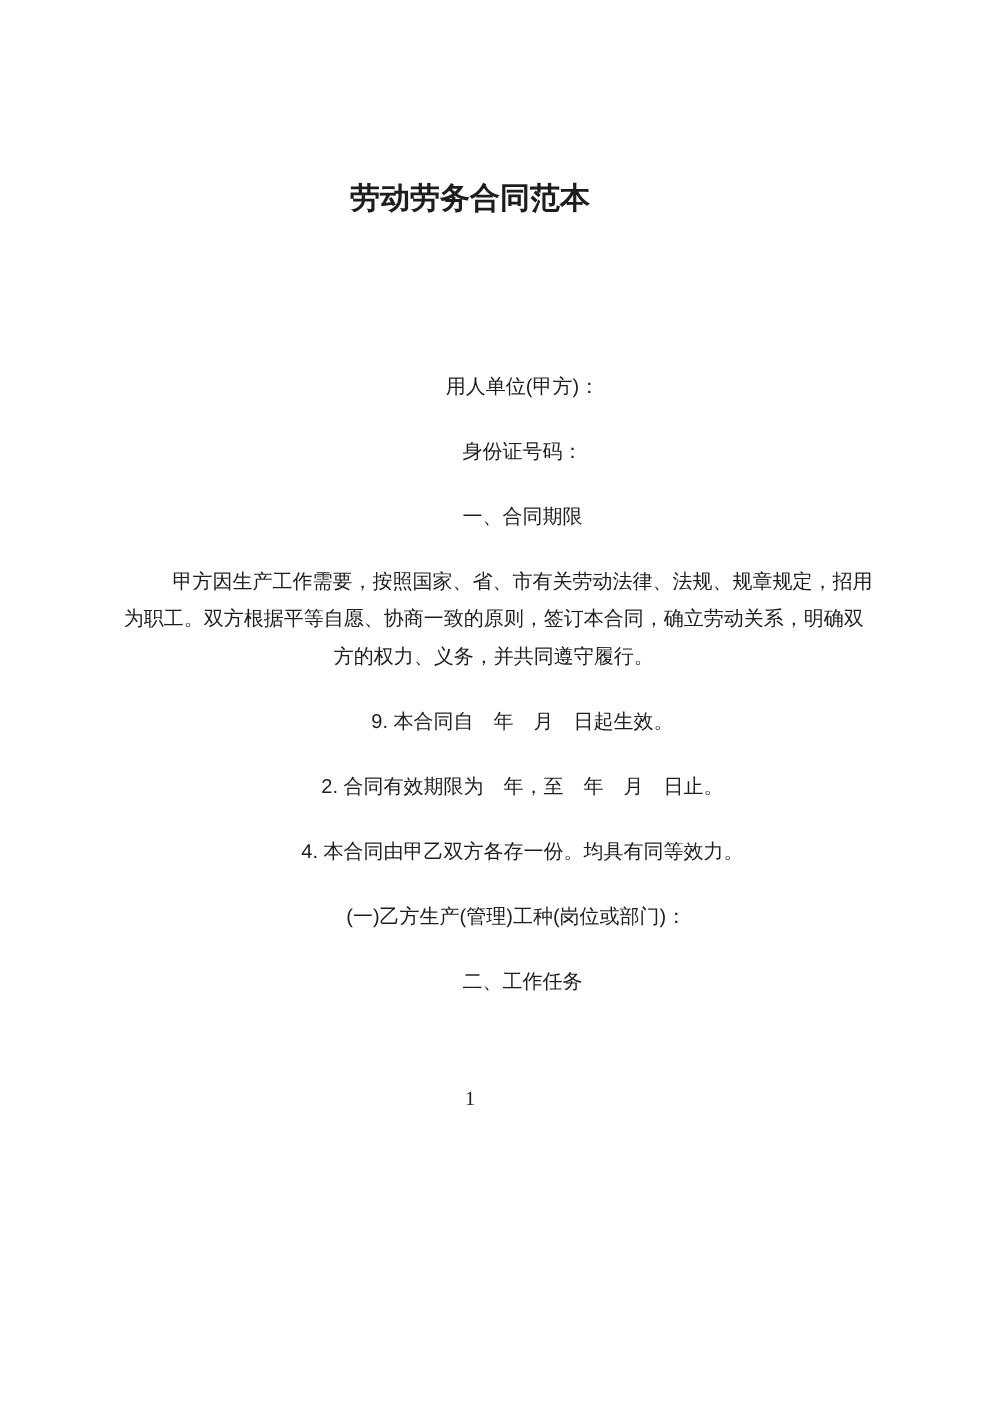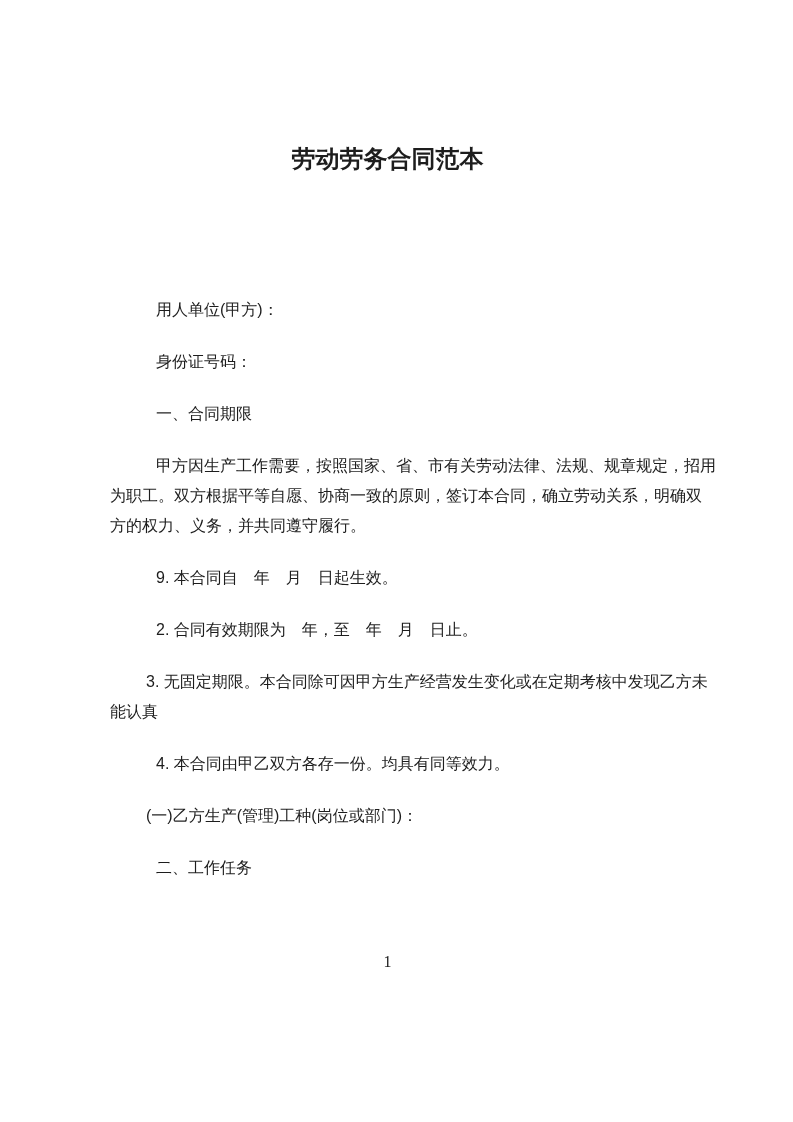--- a/index.html
+++ b/index.html
@@ -6,41 +6,42 @@
     margin: 0;
     padding: 0;
     background: #ffffff;
   }
   .page {
     position: relative;
     width: 755px;
     height: 1122px;
     background: #ffffff;
     box-sizing: border-box;
-    padding: 143px 90px 0 110px;
+    padding: 143px 90px 0 87px;
     font-family: "Liberation Sans", sans-serif;
     color: #1d1d1d;
     overflow: hidden;
   }
   .doc-title {
     font-size: 24px;
     font-weight: bold;
     text-align: center;
     line-height: 32px;
     margin: 0 0 120px 0;
   }
   .doc-body {
     width: 616px;
   }
   .para {
     font-size: 16px;
     line-height: 30px;
     margin: 0 0 22px 0;
     white-space: pre-line;
     font-weight: normal;
+    text-align: center;
   }
   .para.indent { text-indent: 46px; }
   .para.indent-sm { text-indent: 36px; }
   .page-number {
     text-align: center;
     font-family: "Liberation Serif", serif;
     font-size: 16px;
     line-height: 20px;
     margin-top: 69px;
     color: #1d1d1d;
@@ -63,22 +64,20 @@
     <p class="para indent">一、合同期限</p>
 
     <p class="para indent">甲方因生产工作需要，按照国家、省、市有关劳动法律、法规、规章规定，招用
 为职工。双方根据平等自愿、协商一致的原则，签订本合同，确立劳动关系，明确双
 方的权力、义务，并共同遵守履行。</p>
 
     <p class="para indent">9. 本合同自　年　月　日起生效。</p>
 
     <p class="para indent">2. 合同有效期限为　年，至　年　月　日止。</p>
 
-    <p class="para indent-sm">3. 无固定期限。本合同除可因甲方生产经营发生变化或在定期考核中发现乙方未
-能认真</p>
 
 
     <p class="para indent">4. 本合同由甲乙双方各存一份。均具有同等效力。</p>
 
     <p class="para indent-sm">(一)乙方生产(管理)工种(岗位或部门)：</p>
 
     <p class="para indent">二、工作任务</p>
 
   </div>
 

